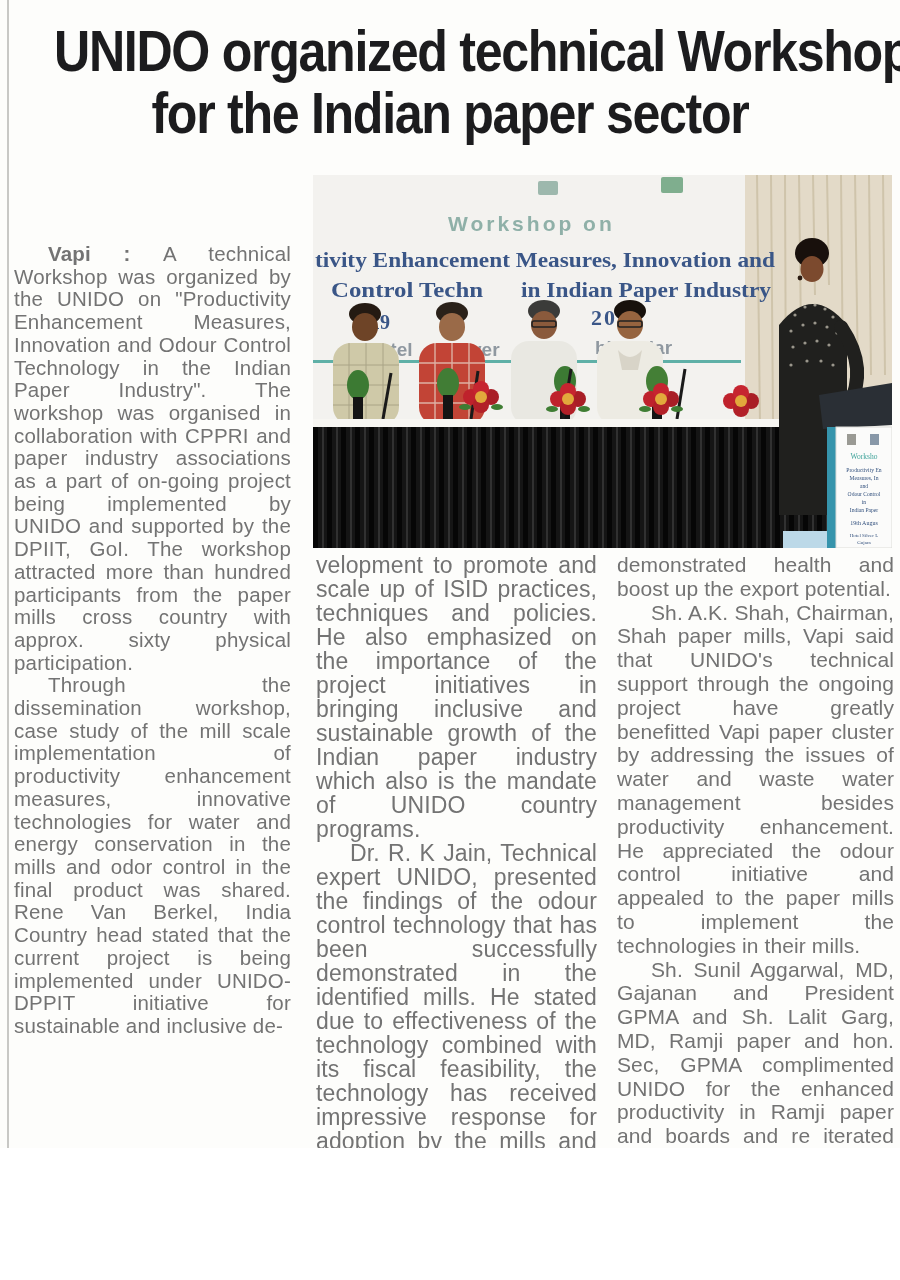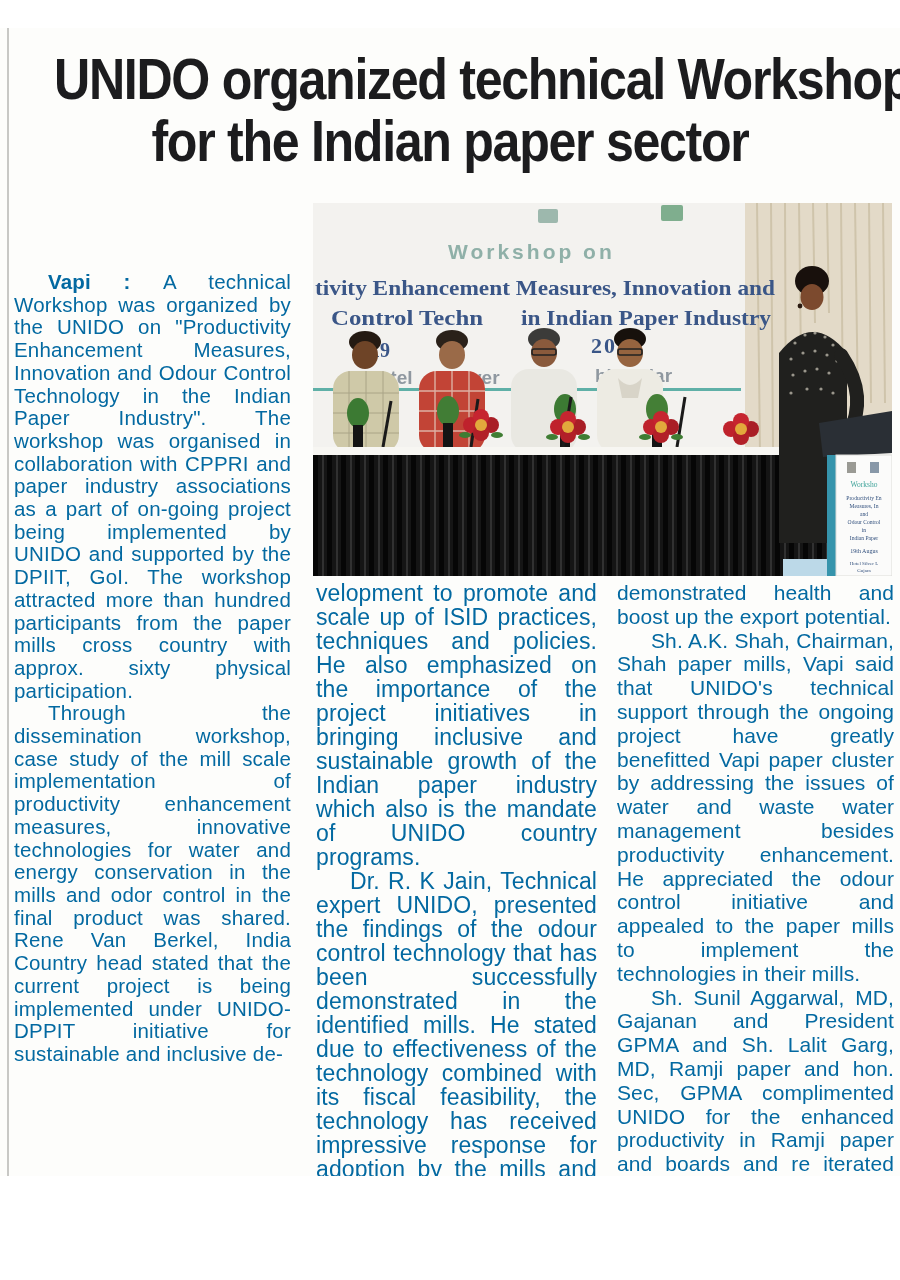--- a/index.html
+++ b/index.html
@@ -1,23 +1,23 @@
 <!DOCTYPE html>
 <html><head>
 <meta charset="utf-8">
 <style>
   html,body{margin:0;padding:0;background:#ffffff;}
   .page{
     position:relative;width:900px;height:1148px;background:#fdfdfb;
-    font-family:"Liberation Sans",sans-serif;overflow:hidden;margin-top:28px;
+    font-family:"Liberation Sans",sans-serif;overflow:hidden;
   }
   .left-rule{position:absolute;left:7px;top:0;width:2px;height:1250px;background:#c8c8c5;}
   .headline{position:absolute;left:0;top:20px;width:900px;text-align:center;margin:0;color:#1c1c1e;}
   .hl{display:block;font-weight:bold;font-size:57px;line-height:62px;letter-spacing:-1.5px;transform:scaleX(0.88);transform-origin:50% 50%;white-space:nowrap;}
-  .col{position:absolute;color:#0369a1;text-align:justify;text-justify:inter-word;}
+  .col{position:absolute;color:#737373;text-align:justify;text-justify:inter-word;}
   .col1{left:14px;top:243px;width:277px;font-size:20.5px;line-height:22.7px;letter-spacing:0.2px;}
   .col2{left:316px;top:553px;width:281px;font-size:23px;line-height:24px;letter-spacing:0.1px;}
   .col3{left:617px;top:553px;width:277px;font-size:21px;line-height:23.8px;letter-spacing:0.1px;}
   p.para{margin:0;padding:0;}
   p.indent{text-indent:34px;}
   .lead{font-weight:bold;}
   .photo{position:absolute;left:313px;top:175px;width:579px;height:373px;margin:0;background:#bef264;}
   .photo svg{display:block;width:100%;height:100%;}
   .bottom-rule{position:absolute;left:293px;top:1270px;width:607px;height:2px;background:#a8a8a6;}
 </style>

